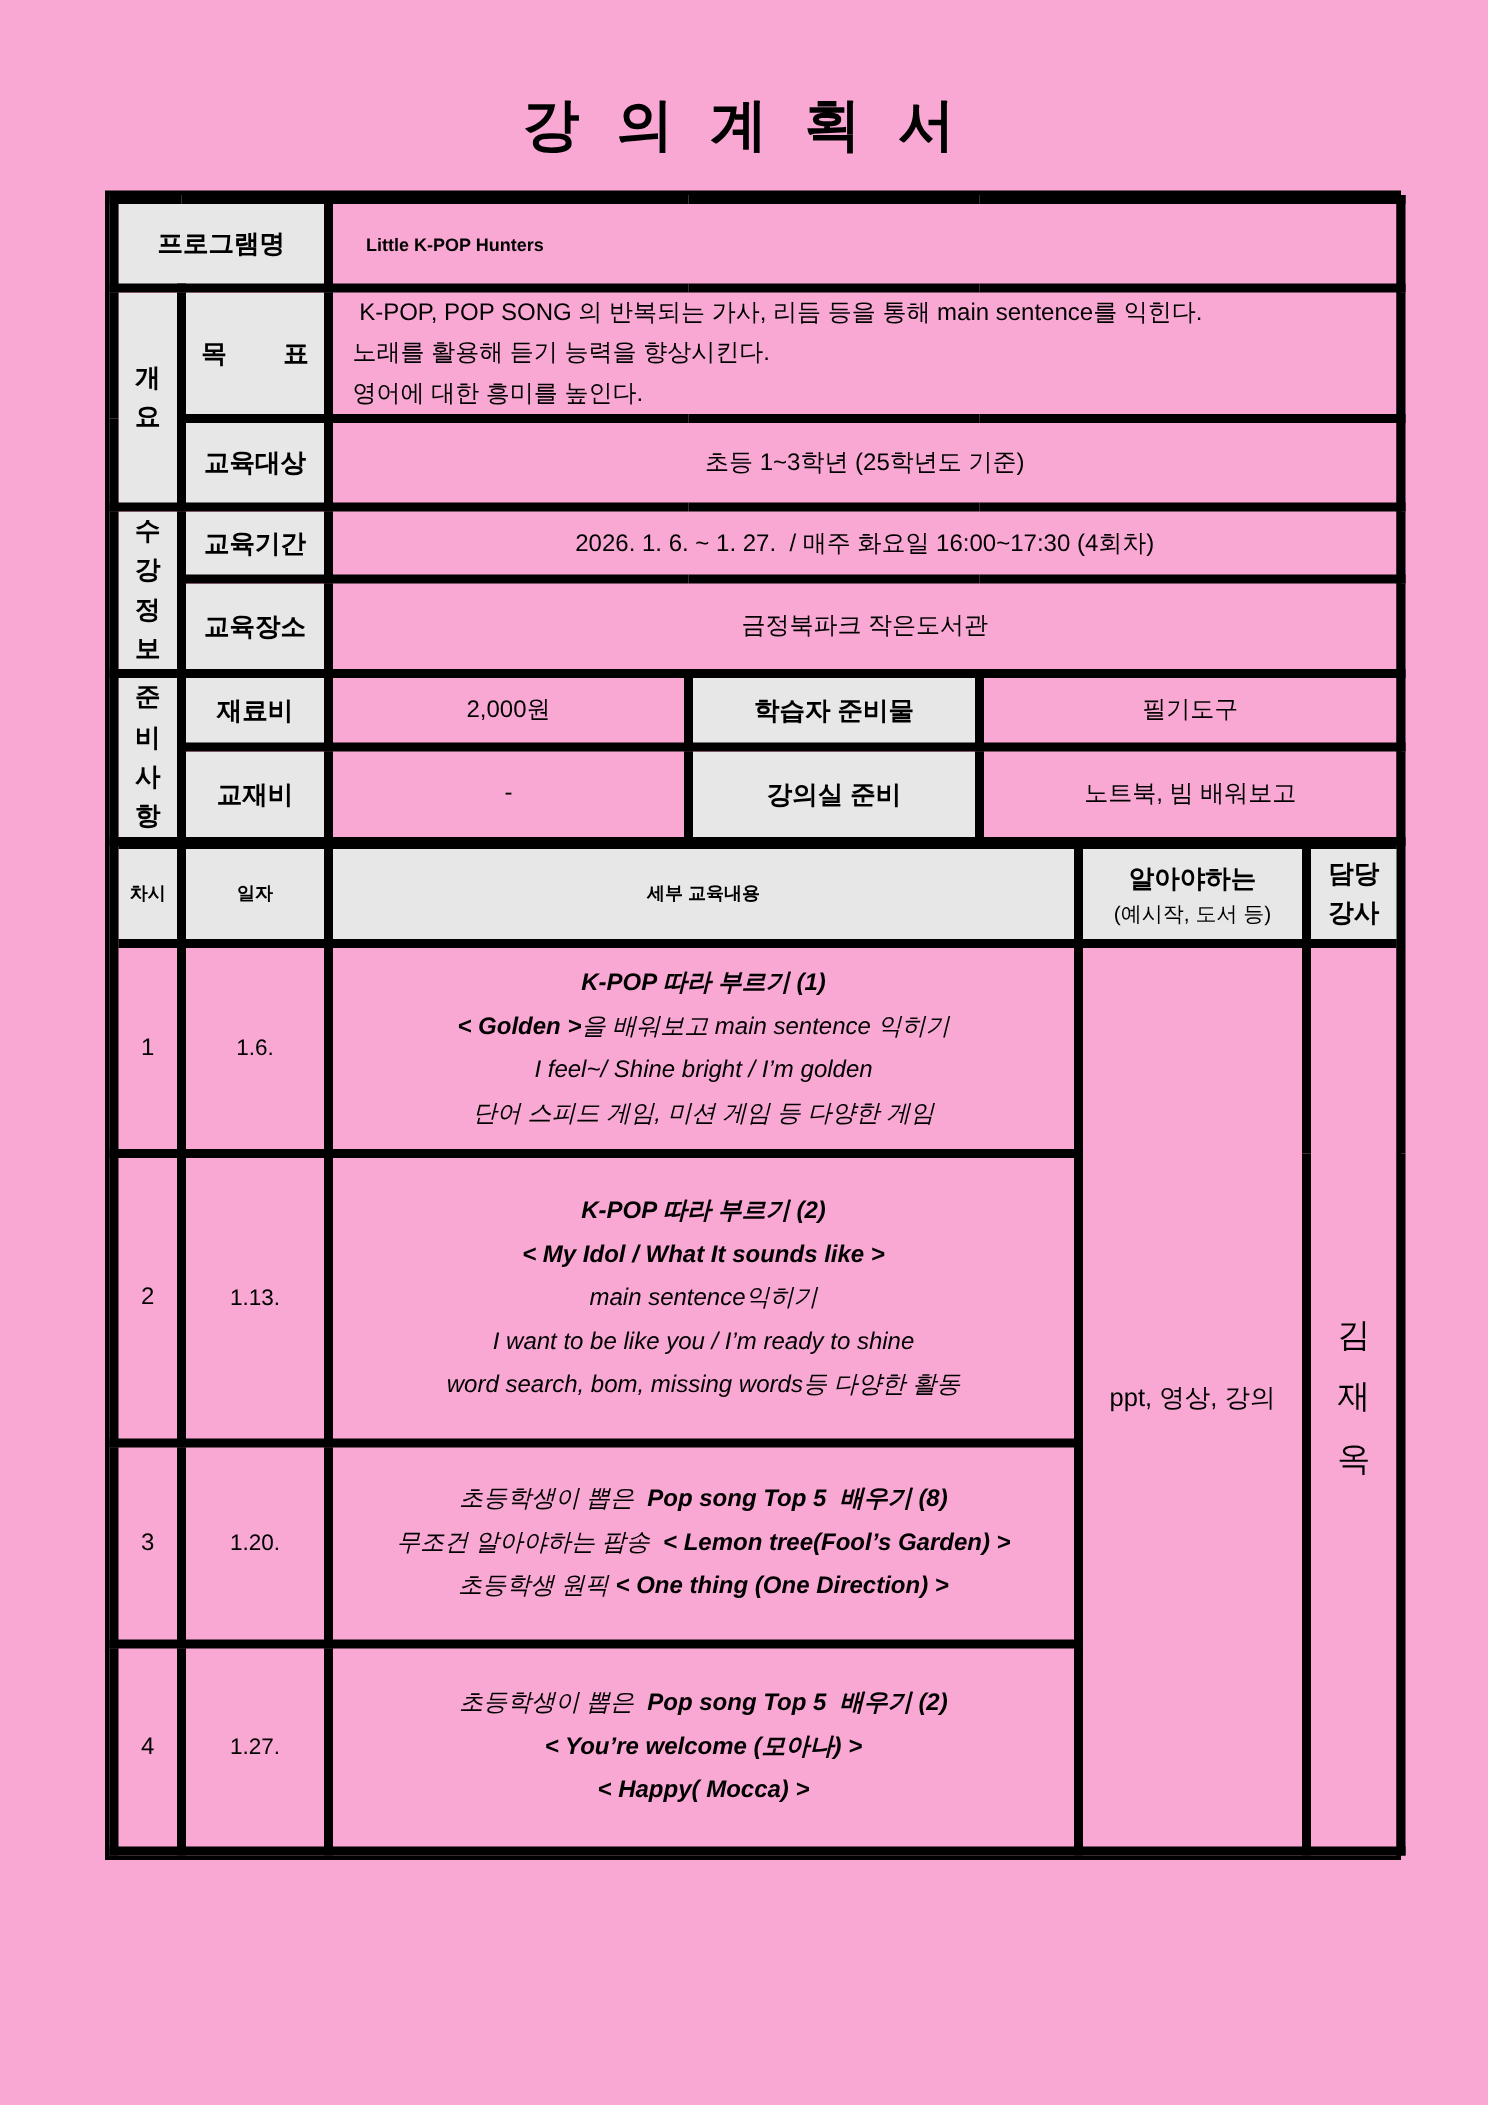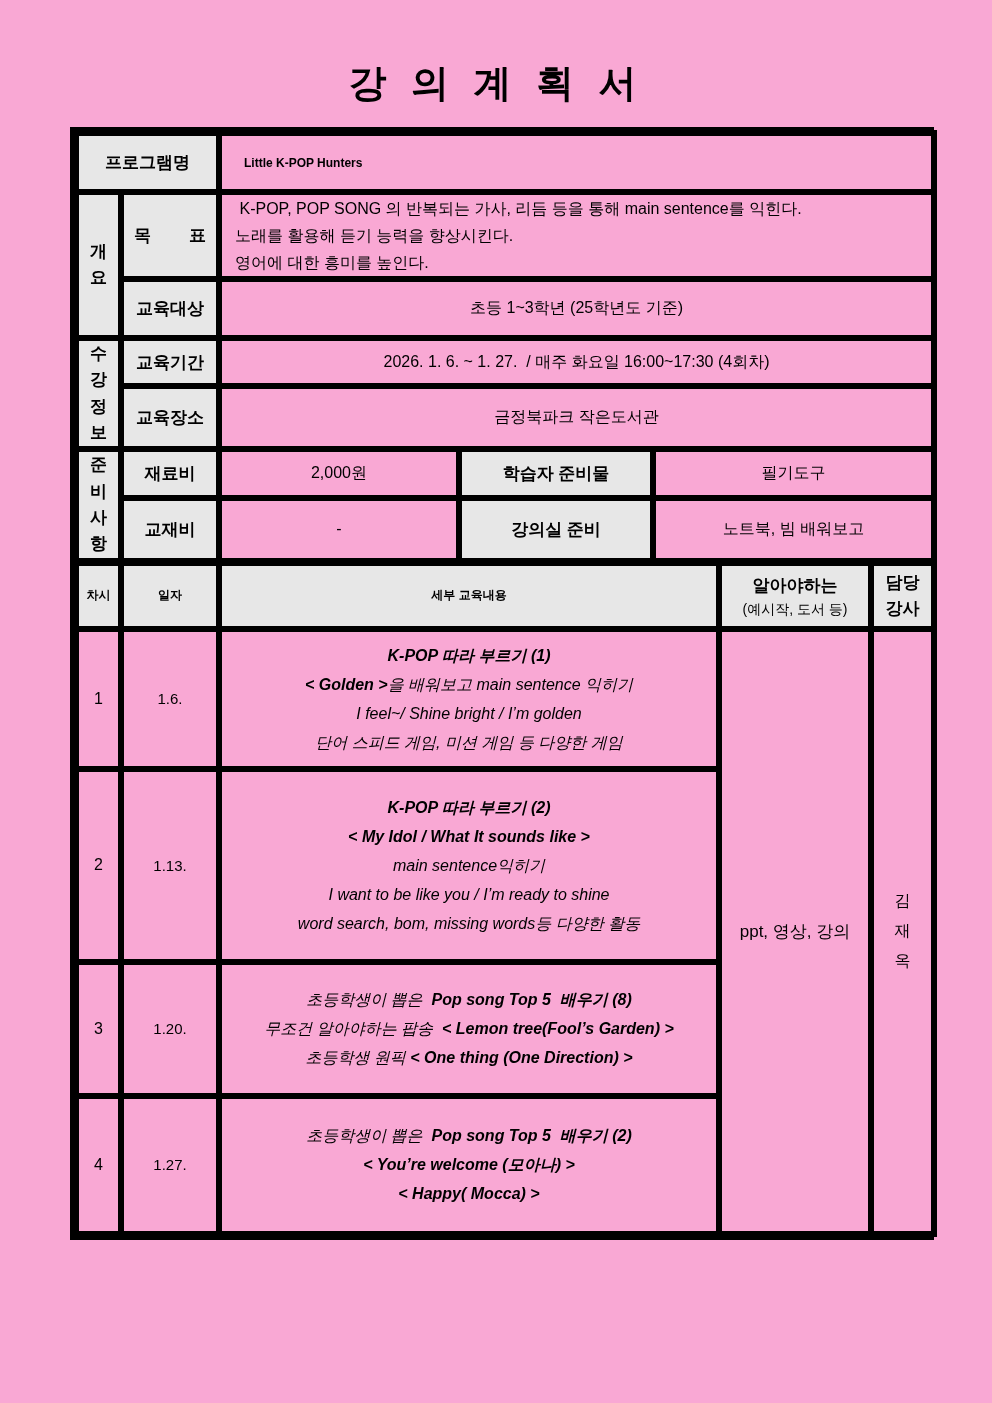--- a/index.html
+++ b/index.html
@@ -123,21 +123,21 @@
       <tr class="h140">
         <td>1</td>
         <td class="date-cell">1.6.</td>
         <td>
           <div class="cl"><span class="b">K-POP 따라 부르기 (1)</span></div>
           <div class="cl"><span class="b">&lt; Golden &gt;</span><span>을 배워보고 main sentence 익히기</span></div>
           <div class="cl"><span>I feel~/ Shine bright / I’m golden</span></div>
           <div class="cl"><span>단어 스피드 게임, 미션 게임 등 다양한 게임</span></div>
         </td>
         <td rowspan="4"><span style="font-size:17px">ppt, 영상, 강의</span></td>
-        <td rowspan="4"><span class="vname" style="font-size:16px">김재옥</span></td>
+        <td rowspan="4"><span class="vname" style="font-size:22px">김재옥</span></td>
       </tr>
 
       <tr class="h193">
         <td>2</td>
         <td class="date-cell">1.13.</td>
         <td>
           <div class="cl"><span class="b">K-POP 따라 부르기 (2)</span></div>
           <div class="cl"><span class="b">&lt; My Idol / What It sounds like &gt;</span></div>
           <div class="cl"><span>main sentence익히기</span></div>
           <div class="cl"><span>I want to be like you / I’m ready to shine</span></div>

